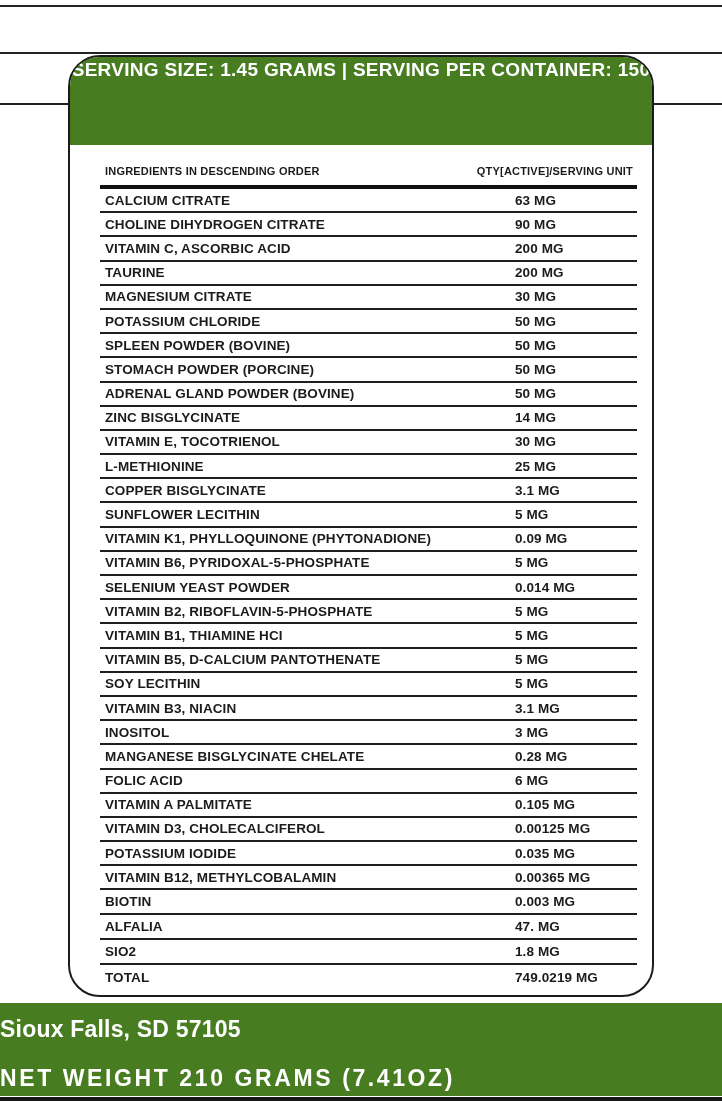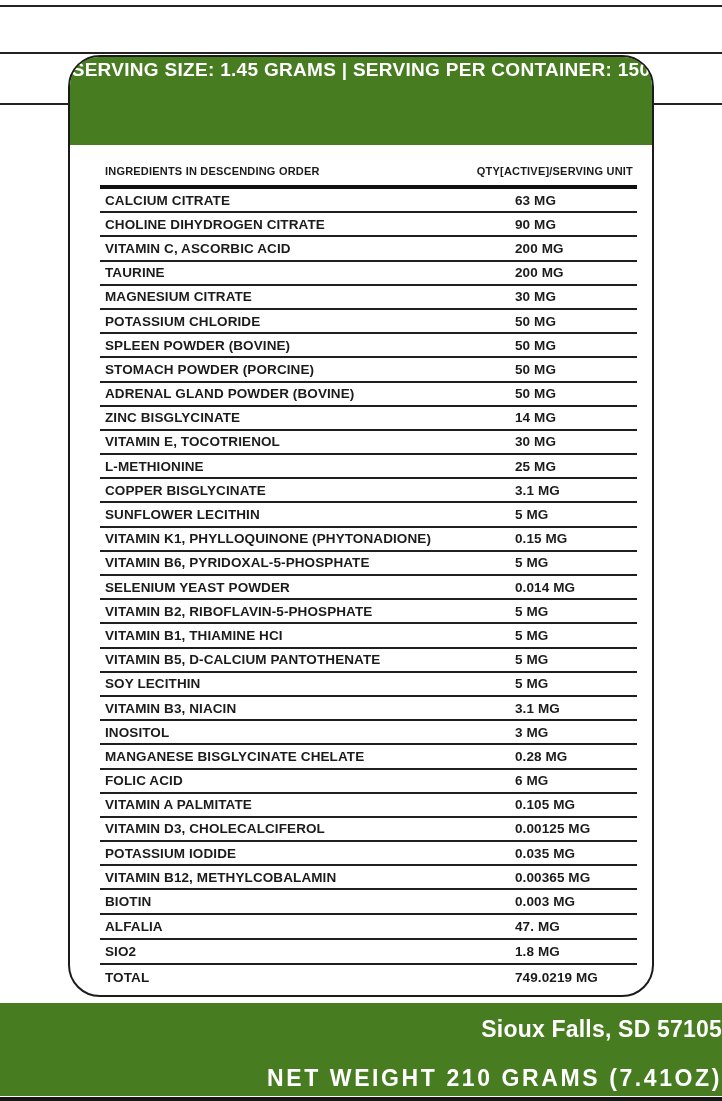--- a/index.html
+++ b/index.html
@@ -43,21 +43,21 @@
     position:relative;display:flex;align-items:center;height:24.2px;
     border-bottom:2px solid #1f1f1f;font-size:13.5px;font-weight:600;letter-spacing:0.1px;
   }
   .tbody .row:nth-child(n+31){height:25px;}
   .row.total{border-bottom:none;}
   .cell-name{padding-left:5px;white-space:nowrap;}
   .cell-qty{position:absolute;left:415px;white-space:nowrap;}
 
   .footer-bar{
     position:absolute;left:0;top:1003px;width:722px;height:93px;
-    background:var(--green);color:#fff;text-align:right;z-index:1;
+    background:var(--green);color:#fff;text-align:left;z-index:1;
   }
   .footer-address{font-size:23px;font-weight:700;padding-top:13px;letter-spacing:0.2px;}
   .footer-netweight{font-size:23px;font-weight:800;letter-spacing:2.6px;margin-top:22px;white-space:nowrap;}
   .bottom-strip{position:absolute;left:0;top:1097px;width:722px;height:4px;background:#161616;z-index:3;}
 </style>
 </head>
 <body>
 
 <div class="hline hline-1"></div>
 <div class="hline hline-2"></div>
@@ -127,21 +127,21 @@
       <div class="row">
         <span class="cell-name">COPPER BISGLYCINATE</span>
         <span class="cell-qty">3.1 MG</span>
       </div>
       <div class="row">
         <span class="cell-name">SUNFLOWER LECITHIN</span>
         <span class="cell-qty">5 MG</span>
       </div>
       <div class="row">
         <span class="cell-name">VITAMIN K1, PHYLLOQUINONE (PHYTONADIONE)</span>
-        <span class="cell-qty">0.15 MG</span>
+        <span class="cell-qty">0.09 MG</span>
       </div>
       <div class="row">
         <span class="cell-name">VITAMIN B6, PYRIDOXAL-5-PHOSPHATE</span>
         <span class="cell-qty">5 MG</span>
       </div>
       <div class="row">
         <span class="cell-name">SELENIUM YEAST POWDER</span>
         <span class="cell-qty">0.014 MG</span>
       </div>
       <div class="row">

